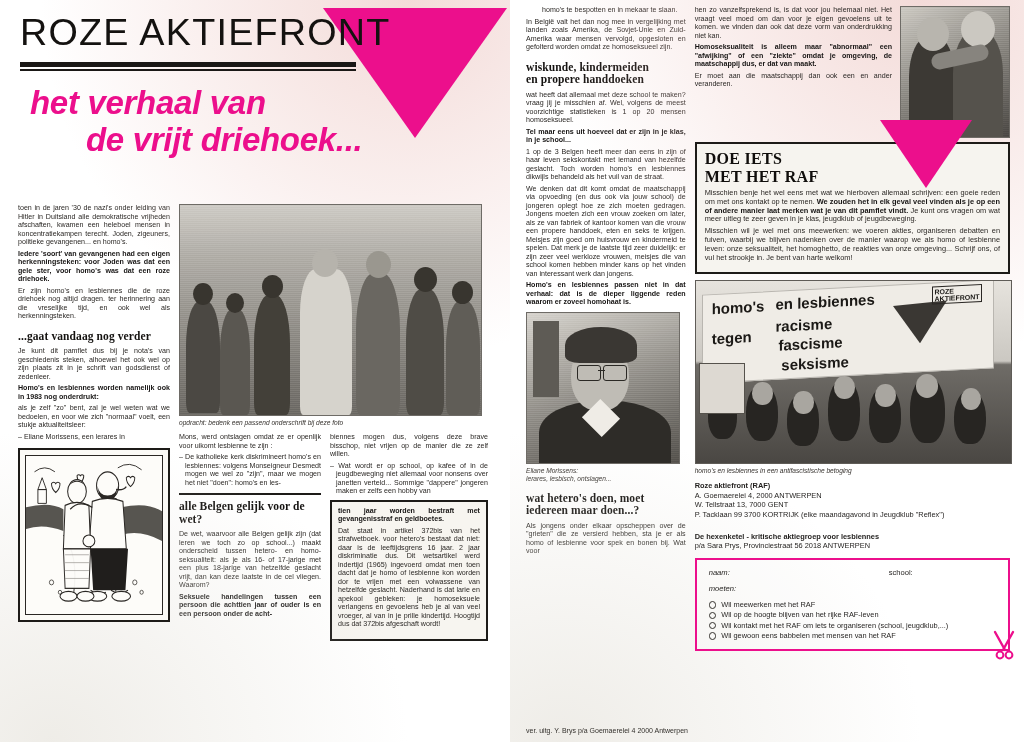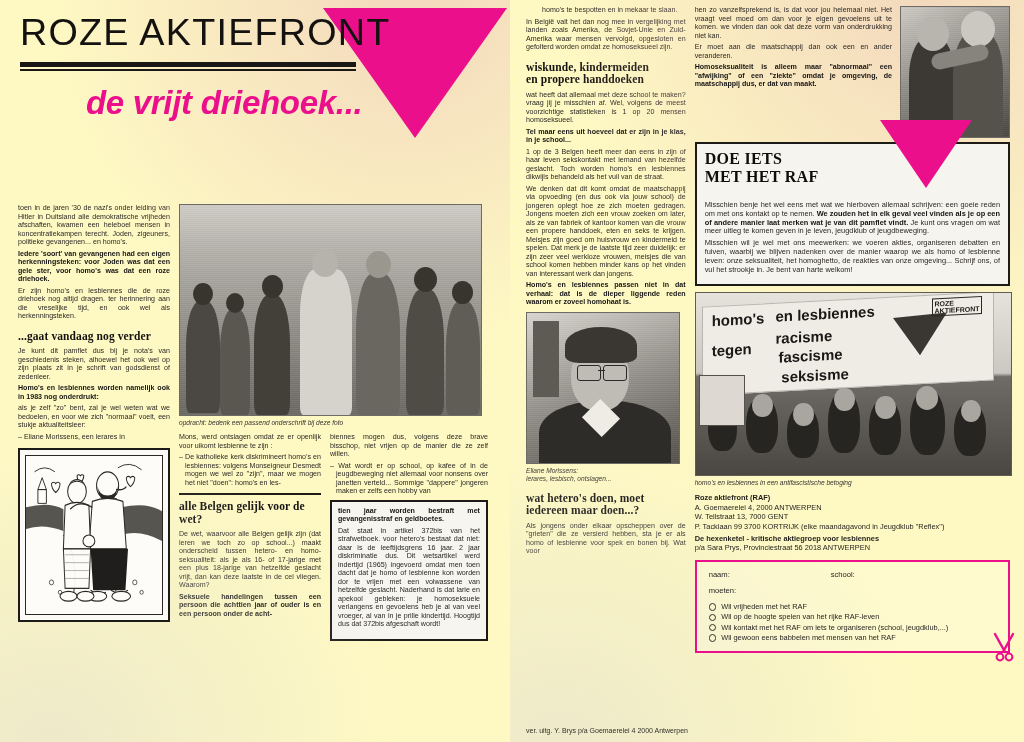--- a/index.html
+++ b/index.html
@@ -8,21 +8,21 @@
     background:#e9e7e2;
     font-family:"Liberation Sans", sans-serif;
     overflow:hidden;
     position:relative;
   }
   .spread{position:absolute;inset:0;display:flex;}
 
   
   .page{
     position:relative;
-    background:#fef9c3;
+    background:#ffffff;
     box-sizing:border-box;
     overflow:hidden;
   }
   .page-left{width:510px;height:742px;padding:6px 14px 8px 18px;}
   .page-right{width:514px;height:742px;padding:6px 14px 8px 16px;}
   .sheet-tint{
     position:absolute;inset:0;
     background:
       radial-gradient(120% 80% at 80% 0%, rgba(234,190,185,.55), rgba(242,240,234,0) 60%),
       radial-gradient(100% 60% at 10% 100%, rgba(222,218,208,.5), rgba(242,240,234,0) 70%);
@@ -154,21 +154,21 @@
   .rafbox{
     border:2px solid #1d1b18;
     padding:6px 8px 7px 8px;
     background:#f6f4ef;
     position:relative;
     margin-top:4px;
   }
   .raf-title{
     font-family:"Liberation Serif", serif;
     font-weight:bold;font-size:16px;line-height:17.5px;
-    color:#100e0c;margin:0 0 16px 0;letter-spacing:.3px;
+    color:#100e0c;margin:0 0 4px 0;letter-spacing:.3px;
   }
   .tri-right{
     position:absolute;right:36px;top:-24px;
     border-left:46px solid transparent;
     border-right:46px solid transparent;
     border-top:68px solid #ec0f8c;
     z-index:3;
   }
   .rafbox p.body{font-size:7.4px;line-height:8.8px;}
 
@@ -205,21 +205,21 @@
   .contact .bold{font-weight:bold;}
 
   .coupon{
     margin-top:7px;
     border:2.5px solid #ec0f8c;
     padding:8px 10px 8px 12px;
     position:relative;
     background:rgba(255,255,255,.18);
   }
   .coupon-row{display:flex;font-size:7.6px;color:#201e1c;margin-bottom:7px;}
-  .coupon-row .lbl{width:122px;}
+  .coupon-row .lbl{width:180px;font-style:italic;}
   .coupon-opt{font-size:7.4px;line-height:10.4px;color:#201e1c;}
   .coupon-opt .o{
     display:inline-block;width:5.5px;height:5.5px;border:1px solid #35322e;border-radius:50%;
     margin-right:5px;vertical-align:middle;
   }
   .scissors{
     position:absolute;right:-9px;bottom:-11px;color:#ec0f8c;
   }
 
   .colophon{
@@ -236,20 +236,21 @@
 
   <div class="page page-left">
     <div class="sheet-tint"></div>
 
     <div class="masthead">
       <div class="triangle tri-left"></div>
       <div class="mast-title">ROZE AKTIEFRONT</div>
       <div class="mast-rule"></div>
       <div class="mast-rule2"></div>
       <div class="headline">
+        <span>het verhaal van</span>
         <span class="l2">de vrijt driehoek...</span>
       </div>
     </div>
 
     <div class="lp-cols">
 
       <div class="col lp-c1">
         <p class="body">toen in de jaren '30 de nazi's onder leiding van Hitler in Duitsland alle demokratische vrijheden afschaften, kwamen een heleboel mensen in koncentratiekampen terecht. Joden, zigeuners, politieke gevangenen... en homo's.</p>
         <p class="body"><b>Iedere 'soort' van gevangenen had een eigen herkenningsteken: voor Joden was dat een gele ster, voor homo's was dat een roze driehoek.</b></p>
         <p class="body">Er zijn homo's en lesbiennes die de roze driehoek nog altijd dragen. ter herinnering aan die vreselijke tijd, en ook wel als herkenningsteken.</p>
@@ -400,43 +401,43 @@
           <span>wat hetero's doen, moet</span><br>
           <span>iedereen maar doen...?</span>
         </h2>
         <p class="body">Als jongens onder elkaar opscheppen over de "grieten" die ze versierd hebben, sta je er als homo of lesbienne voor spek en bonen bij. Wat voor</p>
       </div>
 
       <div class="col rp-c2" style="position:relative;">
         <div style="display:flex;gap:8px;">
           <div style="flex:1;">
             <p class="body">hen zo vanzelfsprekend is, is dat voor jou helemaal niet. Het vraagt veel moed om dan voor je eigen gevoelens uit te komen. we vinden dan ook dat deze vorm van onderdrukking niet kan.</p>
+            <p class="body"><b>Homoseksualiteit is alleem maar "abnormaal" een "afwijking" of een "ziekte" omdat je omgeving, de maatschappij dus, er dat van maakt.</b></p>
             <p class="body">Er moet aan die maatschappij dan ook een en ander veranderen.</p>
-            <p class="body"><b>Homoseksualiteit is alleem maar "abnormaal" een "afwijking" of een "ziekte" omdat je omgeving, de maatschappij dus, er dat van maakt.</b></p>
           </div>
           <div class="photo" style="width:108px;height:130px;background:linear-gradient(150deg,#cdcac3,#8b8882 50%,#4c4945 100%);position:relative;flex:none;">
             <div class="grain"></div>
             <div style="position:absolute;left:8px;top:30px;width:46px;height:100px;background:#3c3934;border-radius:40% 40% 0 0;"></div>
             <div style="position:absolute;left:16px;top:10px;width:32px;height:34px;background:#b8b5ae;border-radius:50%;"></div>
             <div style="position:absolute;left:52px;top:24px;width:50px;height:106px;background:#55524c;border-radius:40% 40% 0 0;"></div>
             <div style="position:absolute;left:60px;top:4px;width:34px;height:36px;background:#cbc8c1;border-radius:50%;"></div>
             <div style="position:absolute;left:30px;top:42px;width:58px;height:16px;background:#87847e;border-radius:8px;transform:rotate(-12deg);"></div>
           </div>
         </div>
 
         <div class="rafbox">
           <div class="tri-right"></div>
           <div class="raf-title">
             <span>DOE IETS</span><br>
             <span>MET HET RAF</span>
           </div>
           <p class="body">
             <span>Misschien benje het wel eens met wat we hierboven allemaal schrijven: een goeie reden om met ons kontakt op te nemen.</span>
             <b>We zouden het in elk geval veel vinden als je op een of andere manier laat merken wat je van dit pamflet vindt.</b>
-            <span>Je kunt ons vragen om wat meer uitleg te komen geven in je leven, jeugdklub of jeugdbeweging.</span>
+            <span>Je kunt ons vragen om wat meer uitleg te zeer geven in je klas, jeugdklub of jeugdbeweging.</span>
           </p>
           <p class="body">Misschien wil je wel met ons meewerken: we voeren akties, organiseren debatten en fuiven, waarbij we blijven nadenken over de manier waarop we als homo of lesbienne leven: onze seksualiteit, het homoghetto, de reakties van onze omgeving... Schrijf ons, of vul het strookje in. Je bent van harte welkom!</p>
         </div>
 
         <div class="photo-banner">
           <div class="grain"></div>
           <div class="banner-cloth">
             <div class="banner-tri"></div>
             <div class="banner-txt" style="left:3%;top:6%;font-size:15px;">homo's</div>
             <div class="banner-txt" style="left:25%;top:5%;font-size:15px;">en lesbiennes</div>
@@ -464,34 +465,34 @@
             <div style="position:absolute;left:1%;top:-6%;width:14%;height:52%;background:#ddd9d2;border:1px solid #55524c;"></div>
           </div>
         </div>
         <p class="caption">homo's en lesbiennes in een antifascistische betoging</p>
 
         <div class="contact">
           <div class="ln bold">Roze aktiefront (RAF)</div>
           <div class="ln">A. Goemaerelei 4, 2000 ANTWERPEN</div>
           <div class="ln">W. Tellstraat 13, 7000 GENT</div>
           <div class="ln">P. Tacklaan 99 3700 KORTRIJK (elke maandagavond in Jeugdklub "Reflex")</div>
-          <div class="ln bold" style="margin-top:3px;">De hexenketel - kritische aktiegroep voor lesbiennes</div>
+          <div class="ln bold" style="margin-top:13px;">De hexenketel - kritische aktiegroep voor lesbiennes</div>
           <div class="ln">p/a Sara Prys, Provinciestraat 56 2018 ANTWERPEN</div>
         </div>
 
         <div class="coupon">
           <div class="coupon-row">
             <span class="lbl">naam:</span>
             <span>school:</span>
           </div>
           <div class="coupon-row">
             <span class="lbl">moeten:</span>
           </div>
-          <div class="coupon-opt"><span class="o"></span><span>Wil vrijheden met het RAF</span></div>
-          <div class="coupon-opt"><span class="o"></span><span>Wil op de hoogte spelen van het rijke RAF-leven</span></div>
+          <div class="coupon-opt"><span class="o"></span><span>Wil meewerken met het RAF</span></div>
+          <div class="coupon-opt"><span class="o"></span><span>Wil op de hoogte blijven van het rijke RAF-leven</span></div>
           <div class="coupon-opt"><span class="o"></span><span>Wil kontakt met het RAF om iets te organiseren (school, jeugdklub,...)</span></div>
           <div class="coupon-opt"><span class="o"></span><span>Wil gewoon eens babbelen met mensen van het RAF</span></div>
           <svg class="scissors" width="26" height="30" viewBox="0 0 26 30">
             <path d="M4 2 L14 20 M22 2 L12 20" stroke="#ec0f8c" stroke-width="2.4" fill="none" stroke-linecap="round"></path>
             <circle cx="9" cy="25" r="3.4" stroke="#ec0f8c" stroke-width="2" fill="none"></circle>
             <circle cx="18" cy="25" r="3.4" stroke="#ec0f8c" stroke-width="2" fill="none"></circle>
           </svg>
         </div>
       </div>
     </div>

